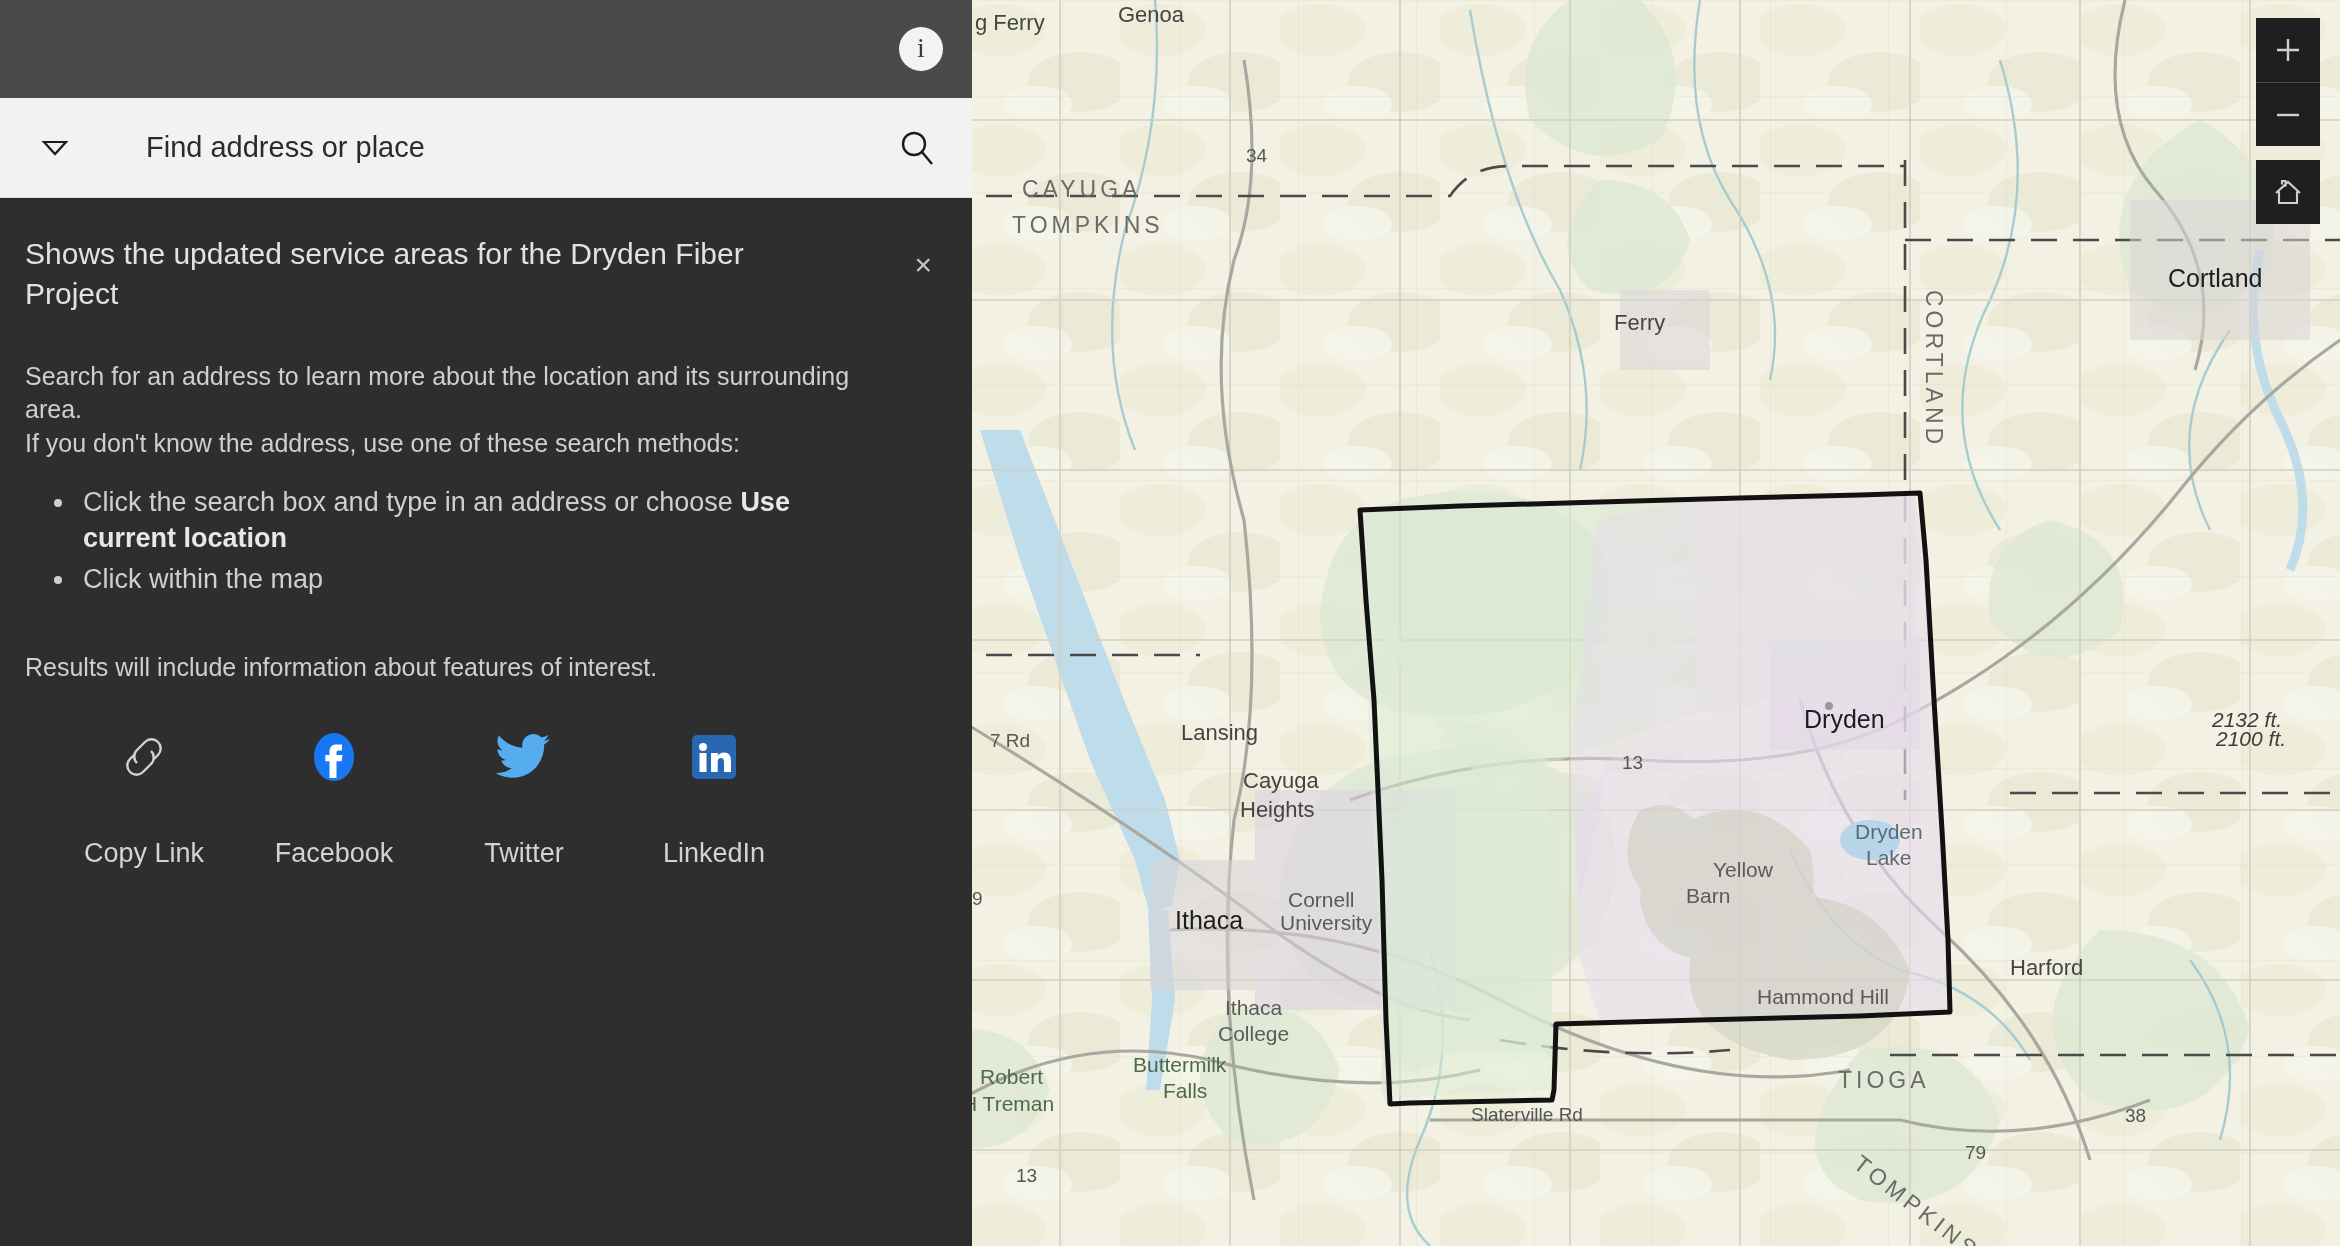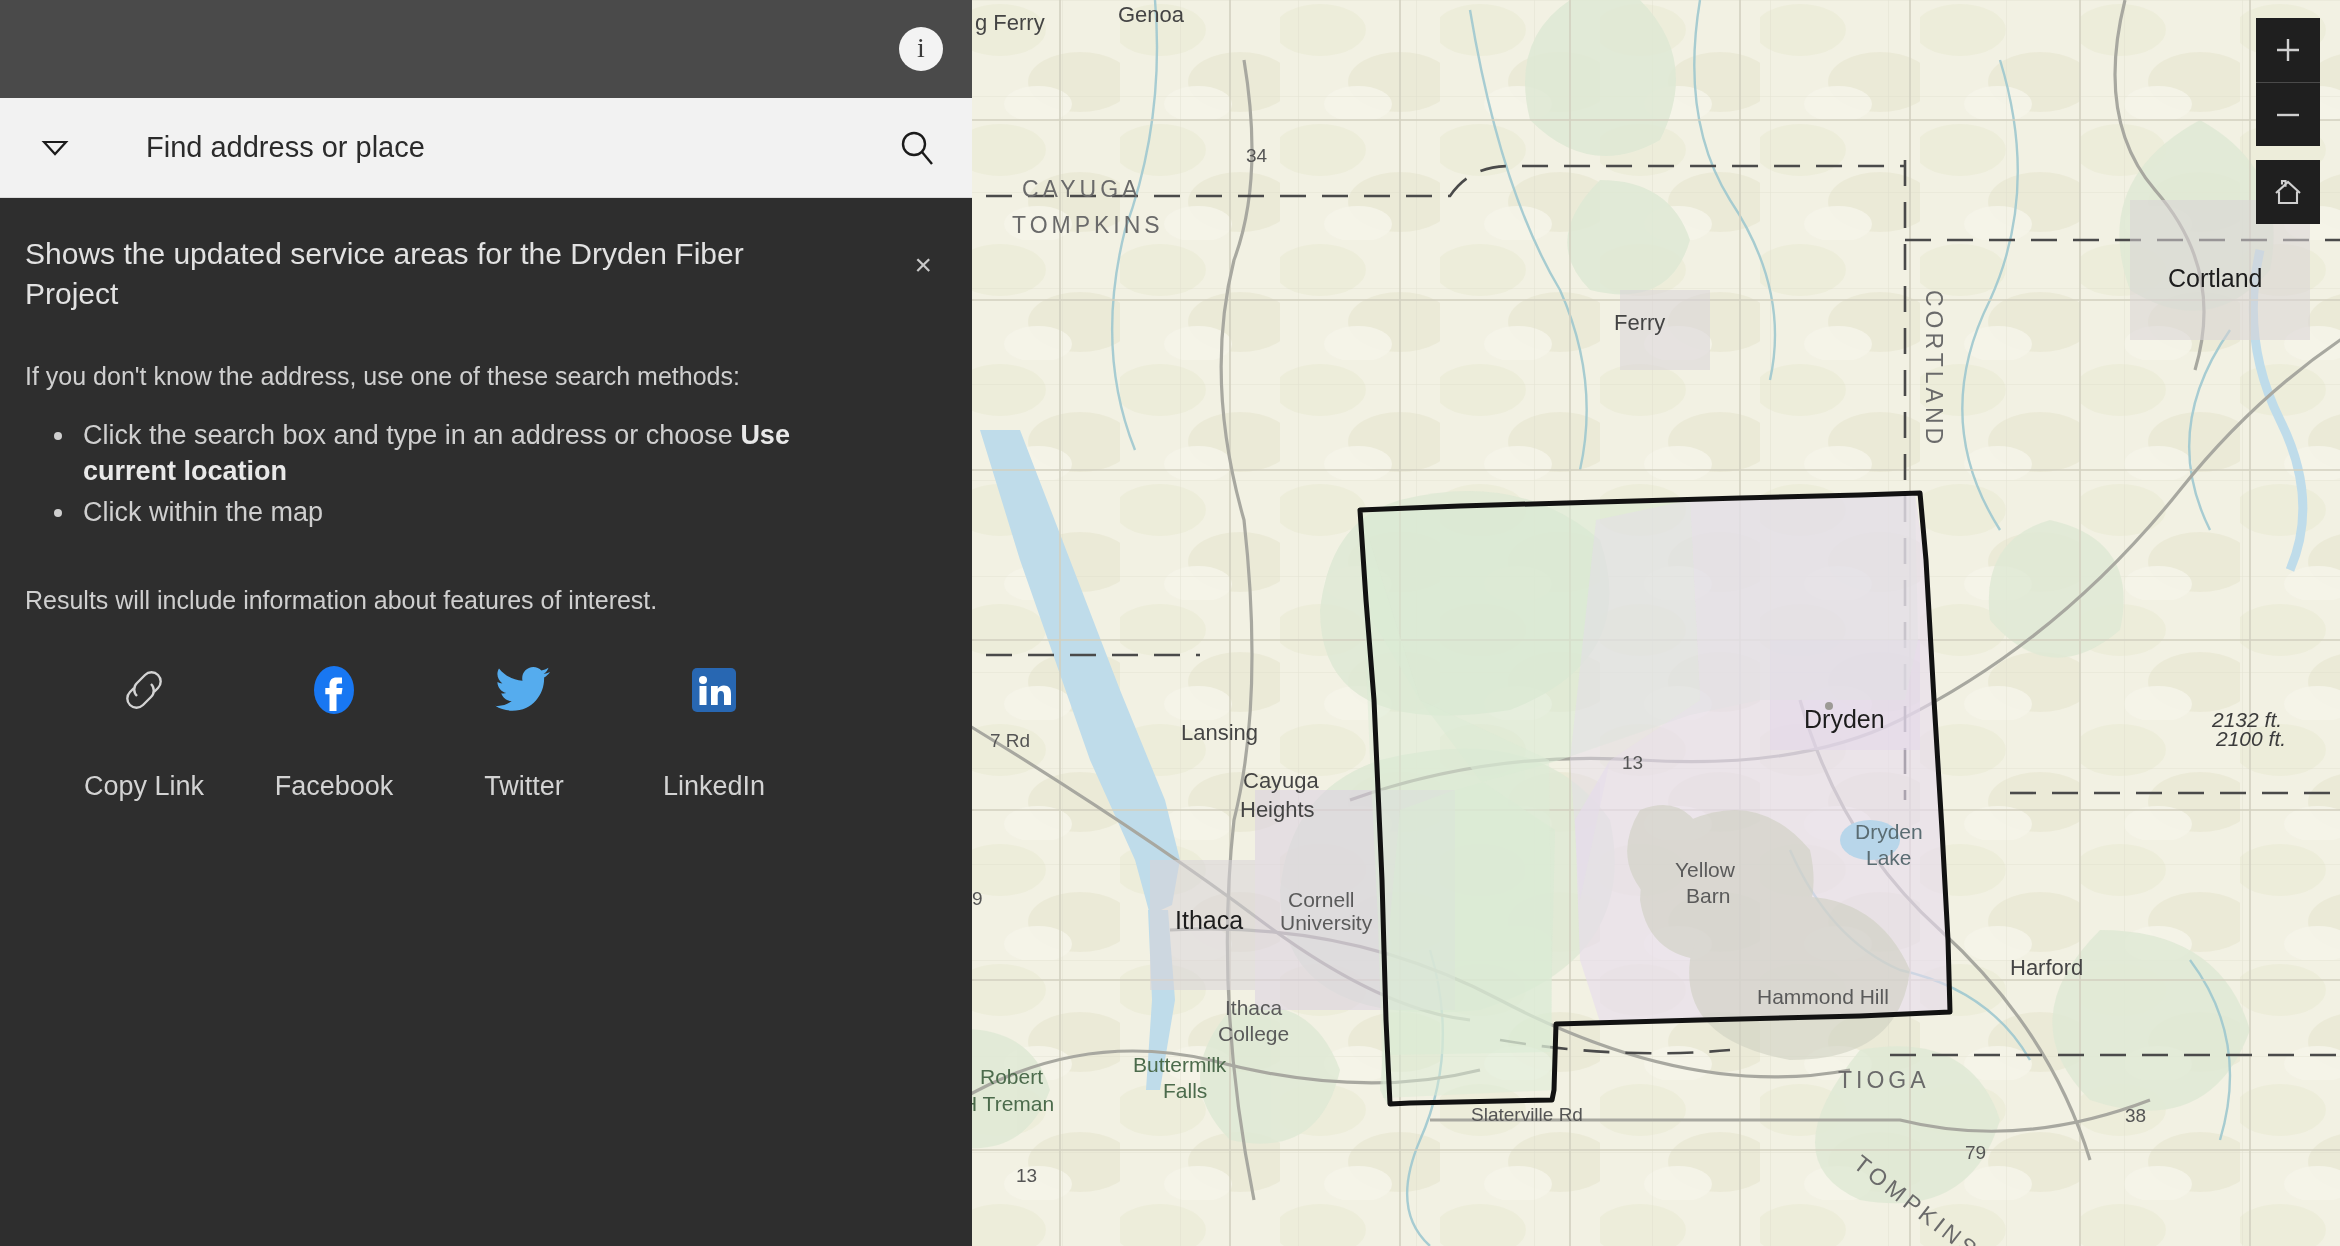--- a/index.html
+++ b/index.html
@@ -342,21 +342,21 @@
         <div class="mlabel place" style="left: 1280px; top: 880px; margin-top: 31px;">University</div>
         <div class="mlabel place" style="left: 1225px; top: 996px;">Ithaca</div>
         <div class="mlabel place" style="left: 1218px; top: 1022px;">College</div>
         <div class="mlabel park" style="left: 1133px; top: 1053px;">Buttermilk</div>
         <div class="mlabel park" style="left: 1163px; top: 1079px;">Falls</div>
         <div class="mlabel park" style="left: 980px; top: 1065px;">Robert</div>
         <div class="mlabel park" style="left: 962px; top: 1092px;">H Treman</div>
         <div class="mlabel city" style="left: 1804px; top: 705px;">Dryden</div>
         <div class="mlabel water" style="left: 1855px; top: 820px;">Dryden</div>
         <div class="mlabel water" style="left: 1866px; top: 846px;">Lake</div>
-        <div class="mlabel place" style="left: 1675px; top: 858px;">Yellow</div>
+        <div class="mlabel place" style="left: 1713px; top: 858px;">Yellow</div>
         <div class="mlabel place" style="left: 1686px; top: 884px;">Barn</div>
         <div class="mlabel place" style="left: 1757px; top: 985px;">Hammond Hill</div>
         <div class="mlabel town" style="left: 2010px; top: 955px;">Harford</div>
         <div class="mlabel road" style="left: 1471px; top: 1104px;">Slaterville Rd</div>
         <div class="mlabel county" style="left: 1838px; top: 1067px;">TIOGA</div>
         <div class="mlabel county" style="left: 1865px; top: 1150px; transform: rotate(38deg); transform-origin: left top;">TOMPKINS</div>
         <div class="mlabel road" style="left: 1246px; top: 145px;">34</div>
         <div class="mlabel road" style="left: 1622px; top: 752px;">13</div>
         <div class="mlabel road" style="left: 1016px; top: 1165px;">13</div>
         <div class="mlabel road" style="left: 972px; top: 888px;">9</div>
@@ -408,20 +408,21 @@
         </svg>
       </div>
     </div>
 
     <div id="description-pane">
       <div id="description-close">×</div>
 
       <div id="description-summary">Shows the updated service areas for the Dryden Fiber Project</div>
 
       <div id="description-body">
+        <div class="desc-line">Search for an address to learn more about the location and its surrounding area.</div>
         <div class="desc-line">If you don't know the address, use one of these search methods:</div>
 
         <ul id="desc-bullets">
             <li>Click the search box and type in an address or choose <b>Use current location</b></li>
             <li>Click within the map</li>
           </ul>
 
         <div id="desc-results">Results will include information about features of interest.</div>
       </div>
 

